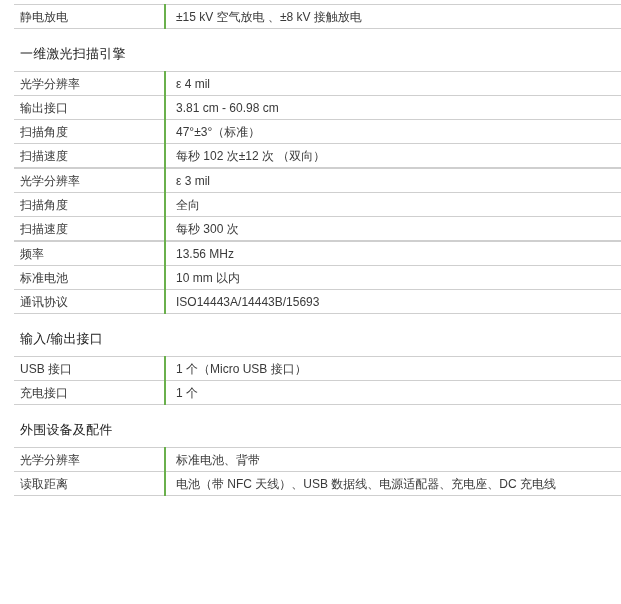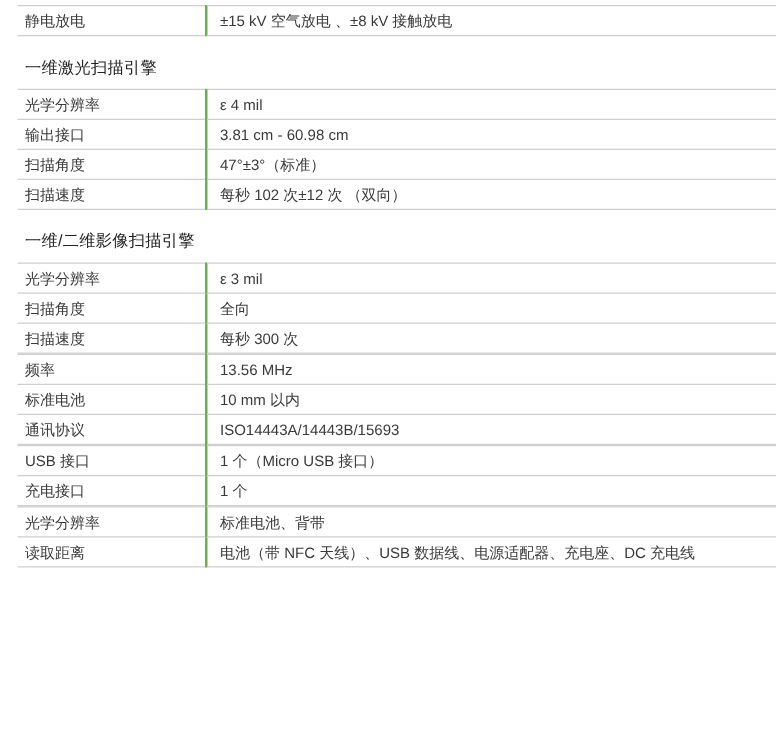--- a/index.html
+++ b/index.html
@@ -85,21 +85,20 @@
           <tr>
             <td class="label">扫描角度</td>
             <td class="value">47°±3°（标准）</td>
           </tr>
           <tr>
             <td class="label">扫描速度</td>
             <td class="value">每秒 102 次±12 次 （双向）</td>
           </tr>
         </tbody>
       </table>
-      <div class="section-title">一维/二维影像扫描引擎</div>
       <table class="spec">
         <tbody>
           <tr>
             <td class="label">光学分辨率</td>
             <td class="value">ε 3 mil</td>
           </tr>
           <tr>
             <td class="label">扫描角度</td>
             <td class="value">全向</td>
           </tr>
@@ -118,32 +117,34 @@
           <tr>
             <td class="label">标准电池</td>
             <td class="value">10 mm  以内</td>
           </tr>
           <tr>
             <td class="label">通讯协议</td>
             <td class="value">ISO14443A/14443B/15693</td>
           </tr>
         </tbody>
       </table>
+      <div class="section-title">输入/输出接口</div>
       <table class="spec">
         <tbody>
           <tr>
             <td class="label">USB 接口</td>
             <td class="value">1 个（Micro USB 接口）</td>
           </tr>
           <tr>
             <td class="label">充电接口</td>
             <td class="value">1 个</td>
           </tr>
         </tbody>
       </table>
+      <div class="section-title">外围设备及配件</div>
       <table class="spec">
         <tbody>
           <tr>
             <td class="label">光学分辨率</td>
             <td class="value">标准电池、背带</td>
           </tr>
           <tr>
             <td class="label">读取距离</td>
             <td class="value">电池（带 NFC 天线）、USB 数据线、电源适配器、充电座、DC 充电线</td>
           </tr>

